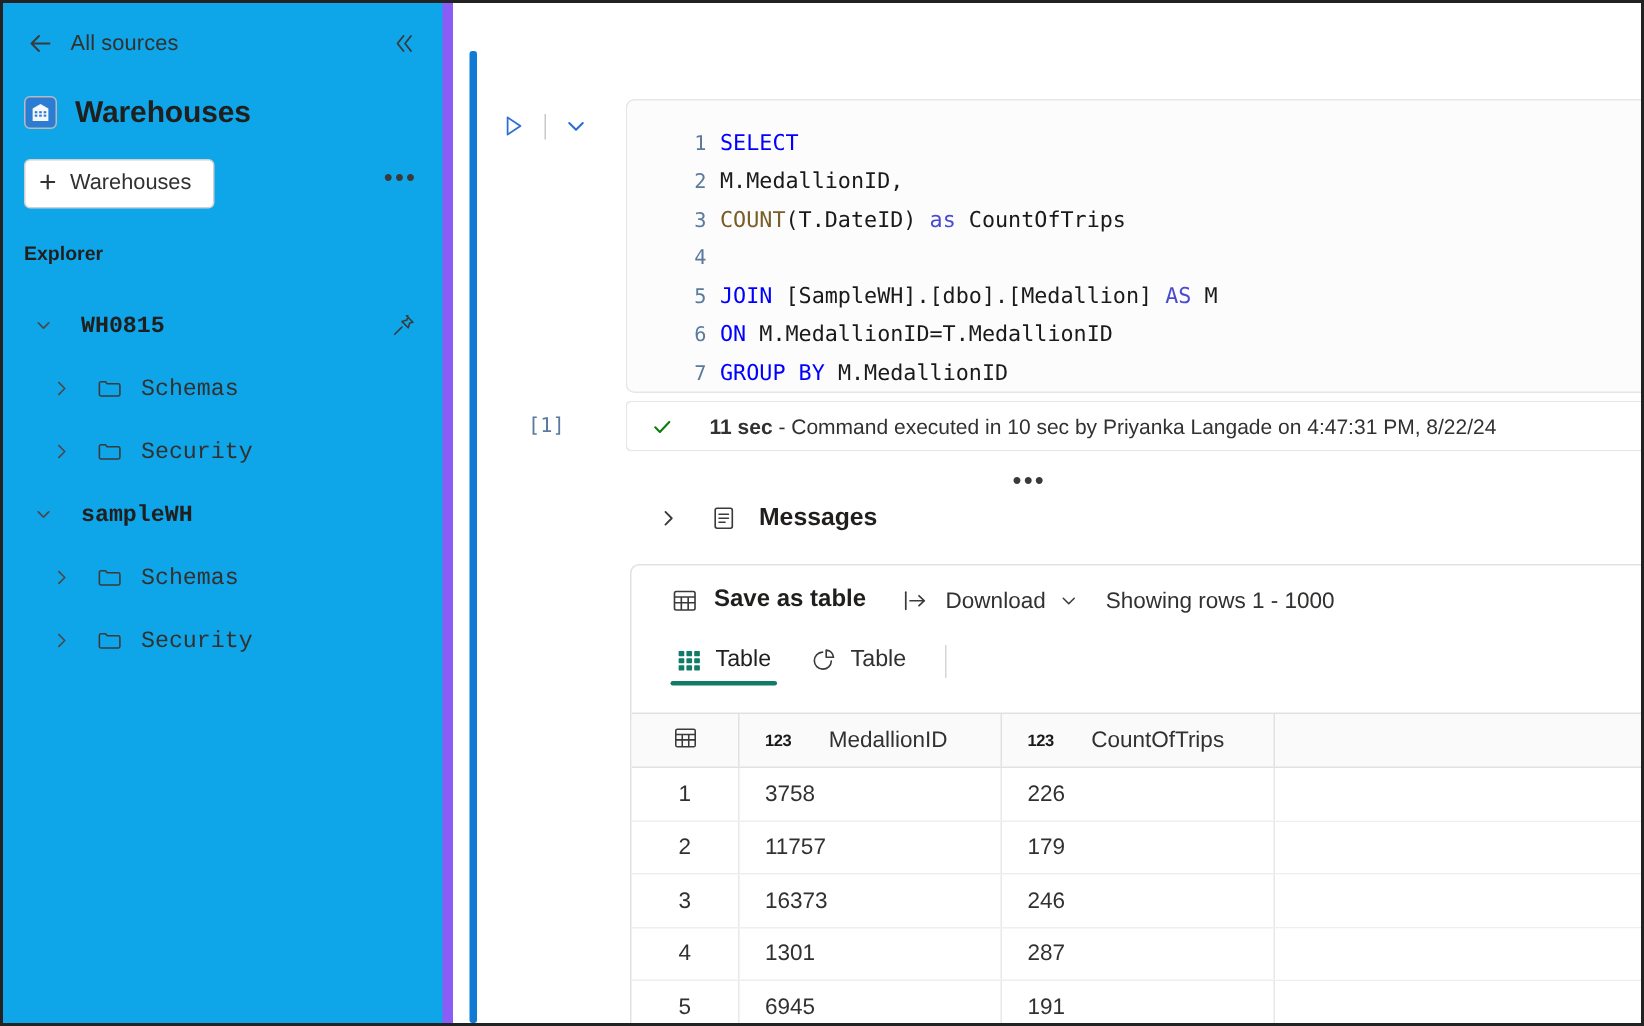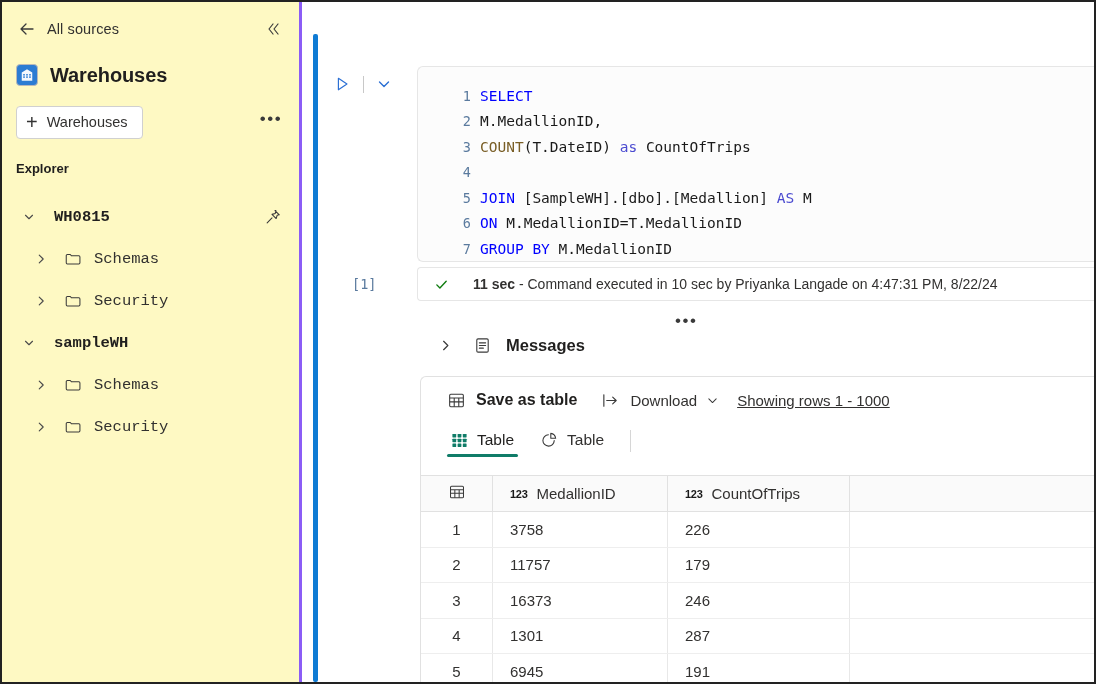--- a/index.html
+++ b/index.html
@@ -14,22 +14,22 @@
     width: 1096px; height: 684px;
     background: #ffffff;
     border: 2px solid #222222;
     display: flex;
   }
 
   
   #sidebar {
     width: 300px;
     height: 100%;
-    background: #fef9c3;
-    border-right: 3px solid #8b5cf6;
+    background: #0ea5e9;
+    border-right: 7px solid #8b5cf6;
     flex: 0 0 300px;
     position: relative;
   }
   .sb-top {
     display: flex;
     align-items: center;
     padding: 14px 14px 0 14px;
     height: 40px;
   }
   .back-arrow {
@@ -337,21 +337,20 @@
     font-weight: bold;
     color: #201f1e;
   }
   .tb-sep { width: 24px; }
   .tb-dl-label { font-size: 15px; color: #323130; }
   .tb-dl-chev { margin-left: 9px; color: #3a3a3a; display:flex; align-items:center; }
   .tb-showing {
     font-size: 15px;
     color: #323130;
     margin-left: 18px;
-    text-decoration: underline;
   }
 
   .res-tabs {
     display: flex;
     align-items: flex-end;
     height: 34px;
     padding-left: 26px;
   }
   .res-tab {
     display: flex;
@@ -394,20 +393,21 @@
     border-bottom: 1px solid #e1e1e1;
   }
   .gcell {
     display: flex;
     align-items: center;
     border-right: 1px solid #e8e8e8;
     font-size: 15px;
     color: #323130;
     overflow: hidden;
     white-space: nowrap;
+    gap: 16px;
   }
   .grid-header .gcell { border-right: 1px solid #e1e1e1; }
   .c-num  { width: 72px; flex: 0 0 72px; justify-content: center; }
   .c-med  { width: 175px; flex: 0 0 175px; padding-left: 17px; }
   .c-cnt  { width: 182px; flex: 0 0 182px; padding-left: 17px; }
   .c-rest { flex: 1 1 auto; border-right: none; }
   .grid-body .grid-row { border-bottom: 1px solid #eeeeee; }
   .grid-body .c-rest { border-left: none; }
   .type-badge {
     font-size: 11px;

